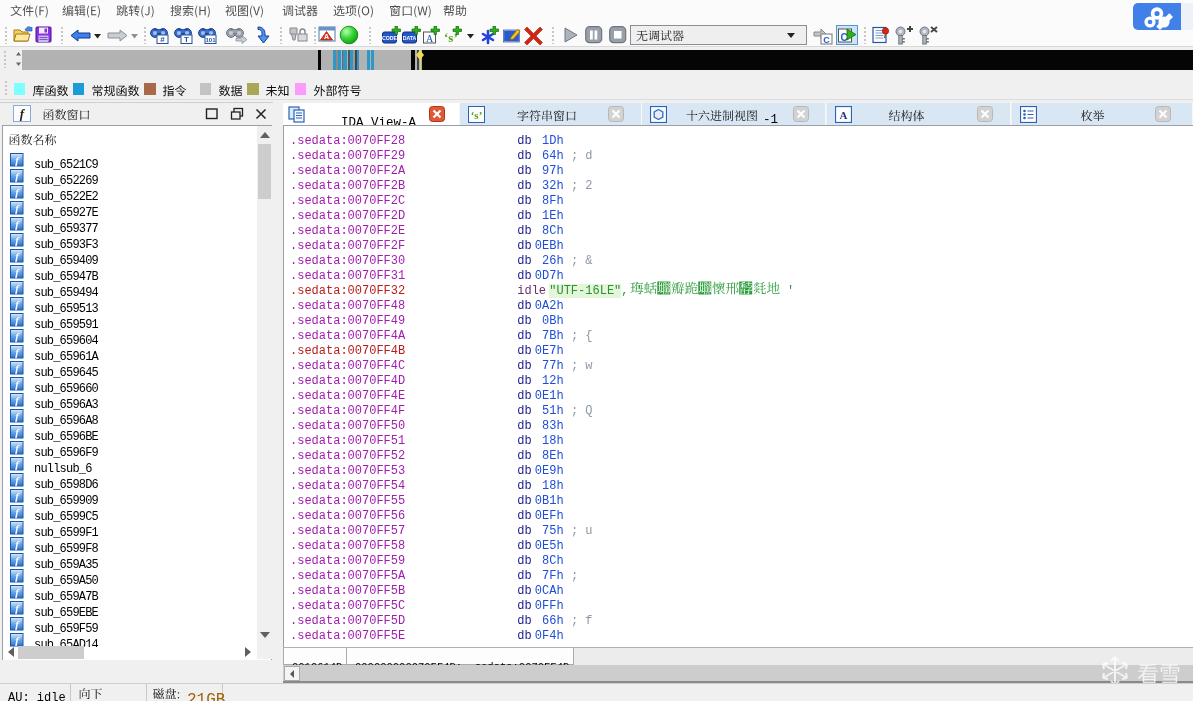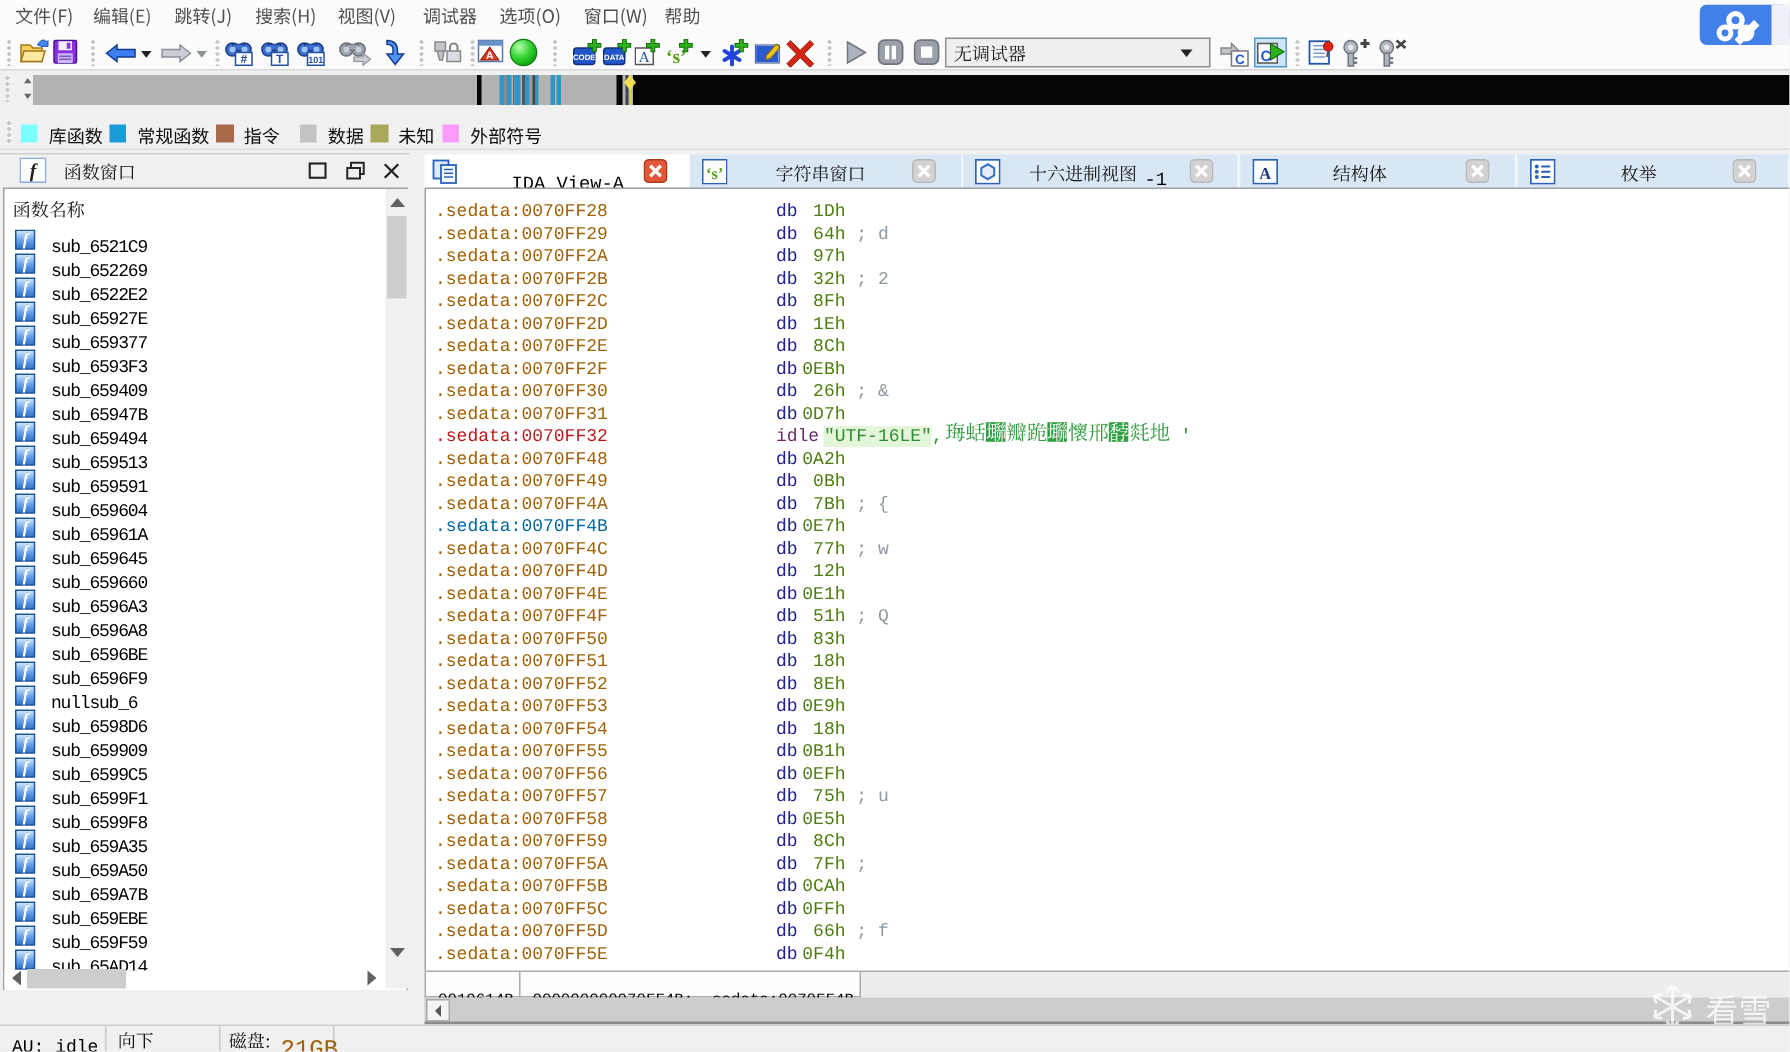--- a/index.html
+++ b/index.html
@@ -445,21 +445,21 @@
   </svg>
 <svg style="position:absolute;left:1080.0px;top:106.5px;overflow:visible" width="25" height="18" viewBox="0 -13.53 24.60 18.45">
     <path d="M6.7 -10.3C6.3 -8.2 5.5 -6.2 4.6 -4.9L4.8 -4.8C5.3 -5.2 5.8 -5.8 6.2 -6.5C6.5 -5 6.9 -3.6 7.7 -2.3C6.8 -1.1 5.6 -0.1 4 0.8L4.2 0.9C5.8 0.2 7.1 -0.7 8 -1.8C8.8 -0.7 9.8 0.3 11.1 1C11.2 0.6 11.5 0.4 11.9 0.3L11.9 0.2C10.5 -0.4 9.3 -1.3 8.5 -2.3C9.5 -3.7 10.1 -5.4 10.5 -7.3L11.5 -7.3C11.7 -7.3 11.8 -7.4 11.9 -7.5C11.5 -7.9 10.8 -8.4 10.8 -8.4L10.2 -7.7L6.8 -7.7C7 -8.3 7.3 -9 7.5 -9.7C7.7 -9.7 7.9 -9.8 7.9 -10ZM6.4 -6.9L6.6 -7.3L9.5 -7.3C9.3 -5.7 8.8 -4.2 8 -2.9C7.3 -4.1 6.7 -5.4 6.4 -6.9ZM2.6 -10.3L2.6 -7.5L0.6 -7.5L0.7 -7.1L2.4 -7.1C2 -5.3 1.4 -3.4 0.4 -2L0.6 -1.9C1.4 -2.8 2.1 -3.8 2.6 -4.9L2.6 1L2.8 1C3 1 3.4 0.8 3.4 0.7L3.4 -5.3C3.8 -4.7 4.2 -4 4.4 -3.5C5.1 -2.9 5.8 -4.4 3.4 -5.5L3.4 -7.1L5 -7.1C5.2 -7.1 5.3 -7.2 5.4 -7.3C5 -7.7 4.4 -8.2 4.4 -8.2L3.8 -7.5L3.4 -7.5L3.4 -9.8C3.7 -9.9 3.8 -10 3.8 -10.1ZM17.1 -10.3L16.9 -10.3C17.5 -9.6 18 -8.4 18.1 -7.5C18.9 -6.8 19.7 -8.8 17.1 -10.3ZM14.4 -10.1L14.2 -10C14.8 -9.3 15.5 -8.2 15.6 -7.4C16.4 -6.7 17.2 -8.6 14.4 -10.1ZM22.7 -9.9L21.4 -10.3C21 -9.3 20.3 -8 19.7 -7L12.9 -7L13 -6.6L16 -6.6C15.4 -5.2 14.1 -3.7 12.6 -2.6L12.7 -2.5C14.6 -3.4 16.3 -4.9 17.2 -6.6L20.1 -6.6C20.9 -5.1 22.2 -3.6 23.6 -2.8C23.7 -3.2 23.9 -3.4 24.3 -3.5L24.3 -3.7C22.9 -4.2 21.3 -5.4 20.5 -6.6L23.8 -6.6C23.9 -6.6 24.1 -6.7 24.1 -6.8C23.7 -7.2 23 -7.7 23 -7.7L22.4 -7L20 -7C20.8 -7.8 21.7 -8.9 22.2 -9.7C22.4 -9.6 22.6 -9.7 22.7 -9.9ZM22.4 -2.6L21.8 -1.9L18.8 -1.9L18.8 -3.7L21.2 -3.7C21.4 -3.7 21.5 -3.7 21.6 -3.9C21.2 -4.2 20.6 -4.7 20.6 -4.7L20 -4L18.8 -4L18.8 -5.6C19.1 -5.6 19.2 -5.7 19.2 -5.9L18 -6L18 -4L15.4 -4L15.5 -3.7L18 -3.7L18 -1.9L13.5 -1.9L13.6 -1.6L18 -1.6L18 0.9L18.1 0.9C18.5 0.9 18.8 0.8 18.8 0.7L18.8 -1.6L23.1 -1.6C23.3 -1.6 23.4 -1.6 23.4 -1.8C23 -2.2 22.4 -2.6 22.4 -2.6Z" fill="#1a1a1a"></path>
   </svg>
 <svg class="abs" style="left:1155px;top:106px;" width="16" height="16" viewBox="0 0 16 16">
     <rect x="0.5" y="0.5" width="15" height="15" rx="3" fill="#d2d2d2" stroke="#b8b8b8" stroke-width="1"></rect>
 <path d="M4.5 4.5 L11.5 11.5 M11.5 4.5 L4.5 11.5" stroke="#fdfdfd" stroke-width="2.2"></path>
   </svg>
 <div class="abs" style="left:283px;top:125px;width:910px;height:1px;background:#9aa0a6"></div>
 <div class="abs" style="left:283px;top:126px;width:910px;height:521px;background:#fff;border-left:1px solid #9aa0a6"></div>
-<style>.aa{color:#a16207}.ab{color:#0369a1}.ag{color:#b91c1c}.db{color:#22228e;position:relative;left:4px}.vl{color:#4d7c0f}.cm{color:#8e98a4}.tk{color:#6b2d6b;position:relative;left:4px}.st{color:#2f8f35}.sg{color:#2f8f35;background:#e4f6da}</style>
+<style>.aa{color:#a21caf}.ab{color:#b91c1c}.ag{color:#b91c1c}.db{color:#22228e;position:relative;left:4px}.vl{color:#1d4ed8}.cm{color:#8e98a4}.tk{color:#6b2d6b;position:relative;left:4px}.st{color:#2f8f35}.sg{color:#2f8f35;background:#e4f6da}</style>
 <pre class="abs" style="left:286px;top:129.5px;font-size:12px;line-height:15px"><span class="aa">.sedata:0070FF28</span>               <span class="db">db</span> <span class="vl">&nbsp;1Dh</span>
 <span class="aa">.sedata:0070FF29</span>               <span class="db">db</span> <span class="vl">&nbsp;64h</span> <span class="cm">; d</span>
 <span class="aa">.sedata:0070FF2A</span>               <span class="db">db</span> <span class="vl">&nbsp;97h</span>
 <span class="aa">.sedata:0070FF2B</span>               <span class="db">db</span> <span class="vl">&nbsp;32h</span> <span class="cm">; 2</span>
 <span class="aa">.sedata:0070FF2C</span>               <span class="db">db</span> <span class="vl">&nbsp;8Fh</span>
 <span class="aa">.sedata:0070FF2D</span>               <span class="db">db</span> <span class="vl">&nbsp;1Eh</span>
 <span class="aa">.sedata:0070FF2E</span>               <span class="db">db</span> <span class="vl">&nbsp;8Ch</span>
 <span class="aa">.sedata:0070FF2F</span>               <span class="db">db</span> <span class="vl">0EBh</span>
 <span class="aa">.sedata:0070FF30</span>               <span class="db">db</span> <span class="vl">&nbsp;26h</span> <span class="cm">; &amp;</span>
 <span class="aa">.sedata:0070FF31</span>               <span class="db">db</span> <span class="vl">0D7h</span>

